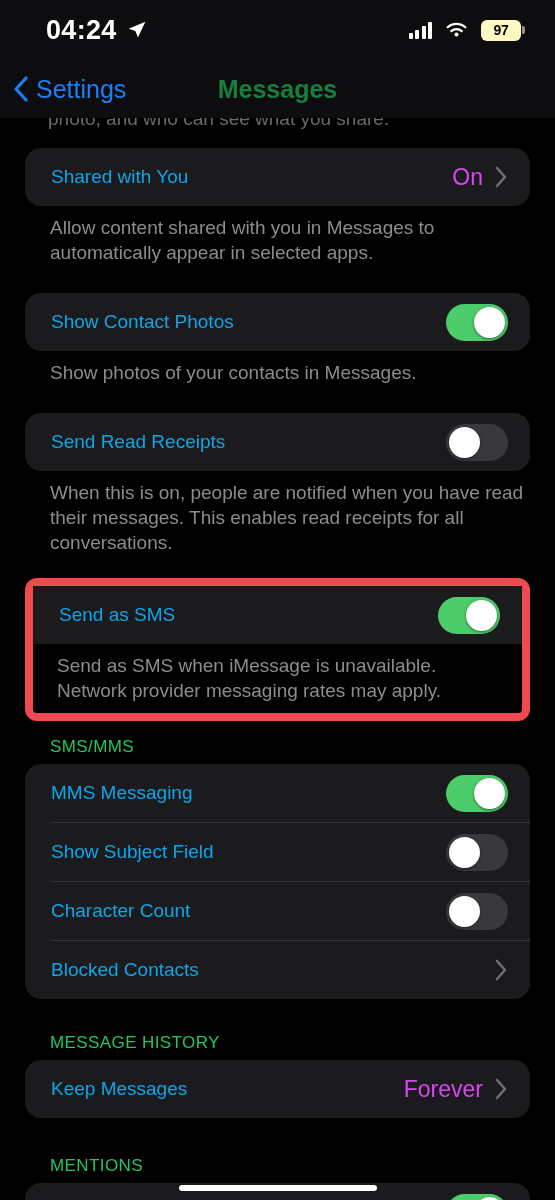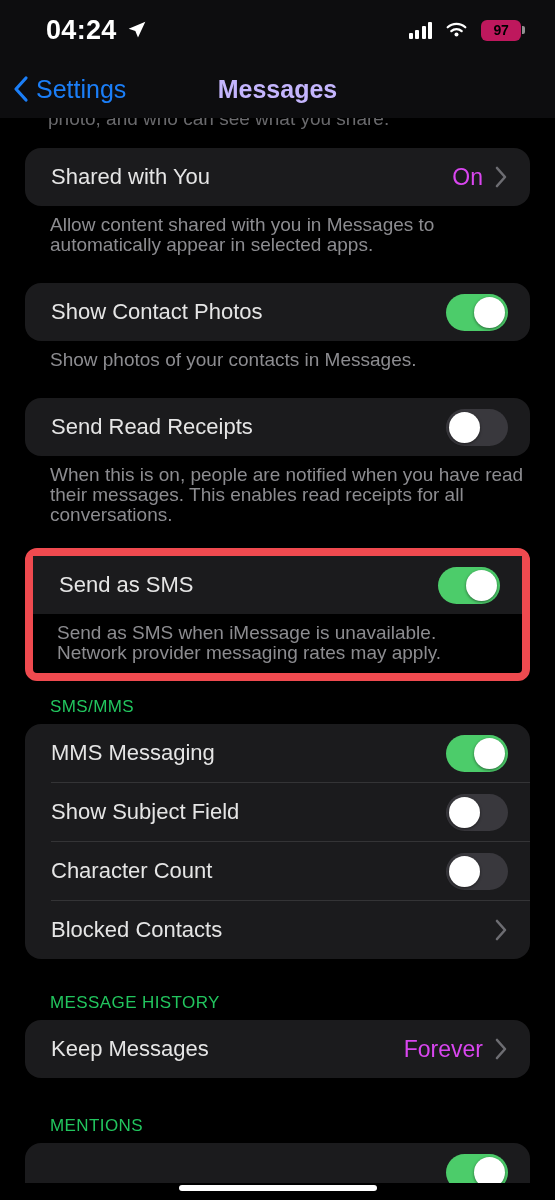--- a/index.html
+++ b/index.html
@@ -24,36 +24,36 @@
   .loc-arrow{ display:block; }
   .sb-right{ display:flex; align-items:center; gap:13px; }
   .bars{ display:flex; align-items:flex-end; gap:2.5px; height:17px; }
   .bars i{ display:block; width:4px; background:#fff; border-radius:1px; }
   .bars i:nth-child(1){height:6px;}
   .bars i:nth-child(2){height:9px;}
   .bars i:nth-child(3){height:13px;}
   .bars i:nth-child(4){height:17px;}
   .batt{
     position:relative; width:40px; height:21px; border-radius:6px;
-    background:#be185d; display:flex; align-items:center; justify-content:center;
+    background:#fef9c3; display:flex; align-items:center; justify-content:center;
   }
   .batt span{ color:#000; font-size:14px; font-weight:bold; letter-spacing:-.3px;}
   .batt:after{
     content:""; position:absolute; right:-4px; top:6.5px;
     width:3px; height:8px; border-radius:0 2px 2px 0; background:rgba(255,255,255,.55);
   }
 
   
   .navbar{
     position:absolute; top:60px; left:0; width:555px; height:58px;
     background:#0d0d0f;
     display:flex; align-items:center; justify-content:center;
     z-index:20;
   }
-  .nav-title{ color:#c4b5fd; font-size:25px; font-weight:bold; }
+  .nav-title{ color:#15803d; font-size:25px; font-weight:bold; }
   .nav-back{
     position:absolute; left:12px; top:0; height:58px;
     display:flex; align-items:center; gap:7px; cursor:pointer;
   }
   .nav-back-label{ color:#1b7ef7; font-size:25px; }
 
   
   .content{ position:absolute; top:118px; left:0; width:555px; height:1082px; }
 
   .cut-text{
@@ -61,28 +61,28 @@
     color:#8c8c90; font-size:19px; line-height:22px; opacity:.75;
   }
 
   .group{
     margin:0 25px; background:#1b1b1d; border-radius:16px; overflow:hidden;
   }
   .row{
     position:relative; height:58px; display:flex; align-items:center;
     padding:0 22px 0 26px; justify-content:space-between;
   }
-  .row-label{ color:#e5e5e5; font-size:22px; }
+  .row-label{ color:#0ea5e9; font-size:19px; }
   .row-right{ display:flex; align-items:center; gap:12px; }
   .row-value{ color:#d946ef; font-size:23px; }
   .chev{ display:block; }
   .sep{ height:1px; background:#343436; margin-left:26px; }
 
   .footnote{
-    color:#8c8c90; font-size:19px; line-height:20px;
+    color:#8c8c90; font-size:19px; line-height:25px;
     margin:9px 28px 0 50px;
   }
   .section-head{
     color:#22c55e; font-size:17px; letter-spacing:.4px;
     margin:0 15px 7px 50px; text-transform:uppercase;
   }
 
   
   .sw{ position:relative; width:62px; height:37px; border-radius:19px; flex:none; }
   .sw.on{ background:#4ccc6a; }

